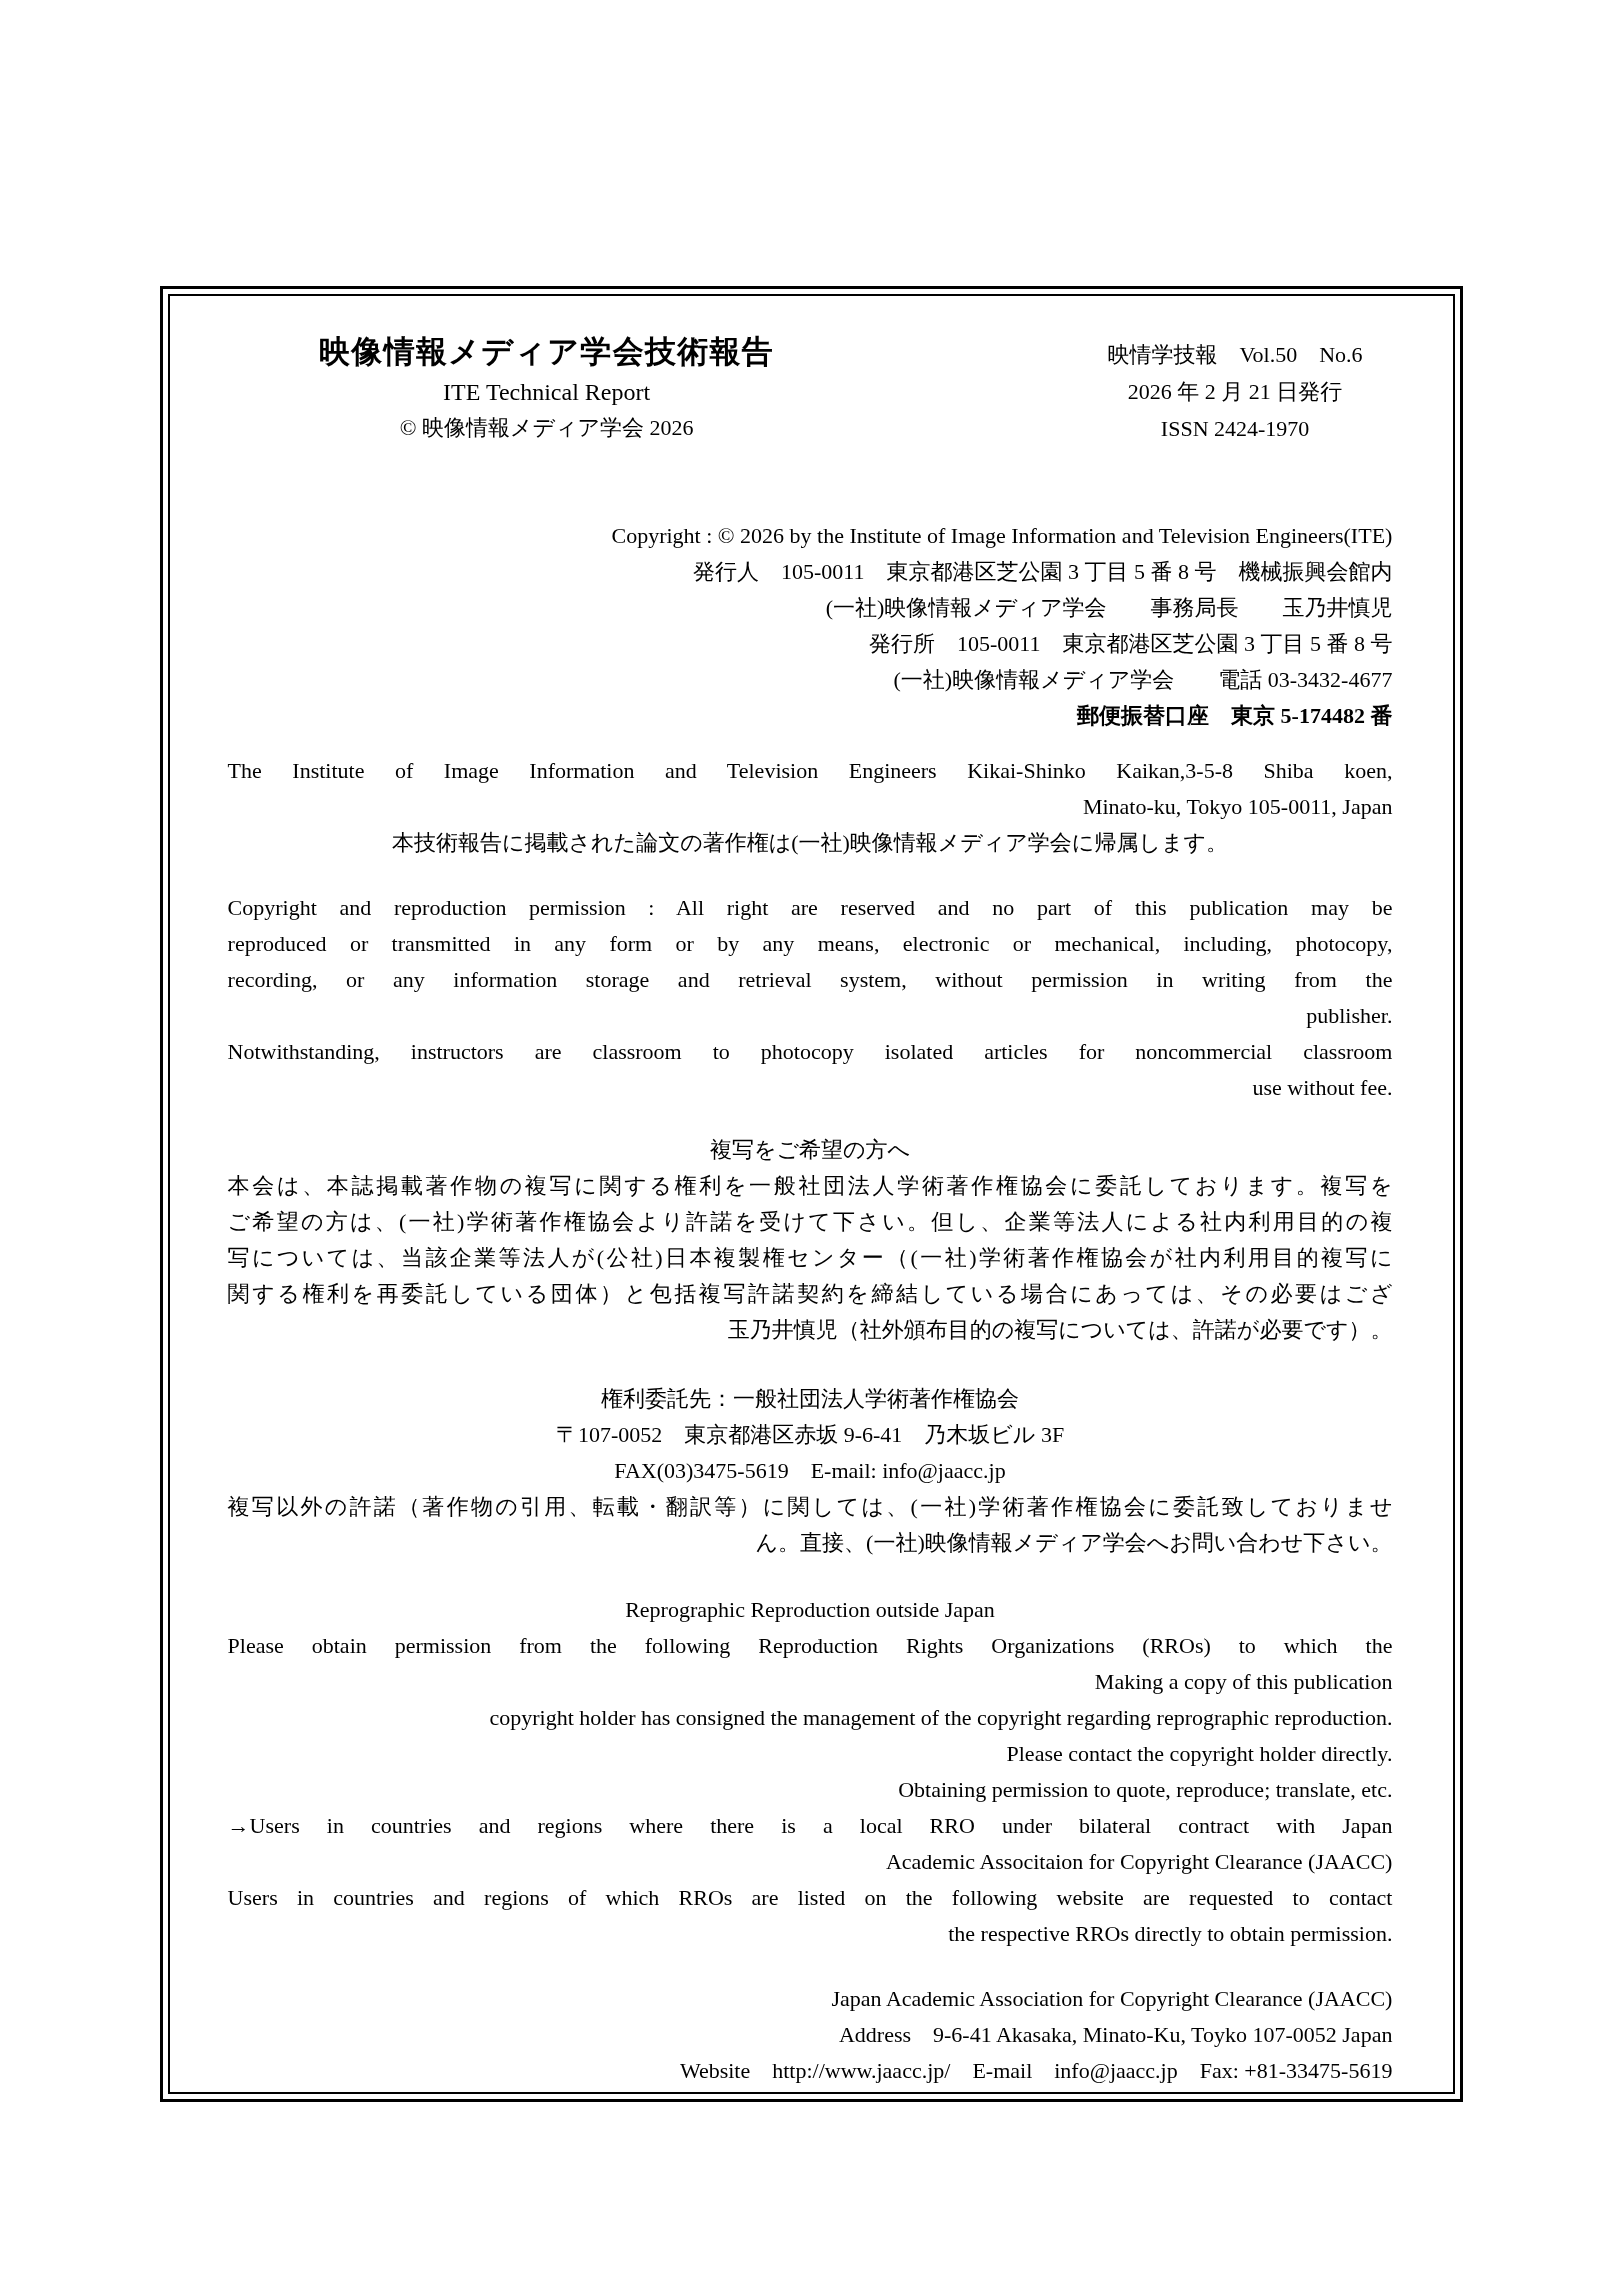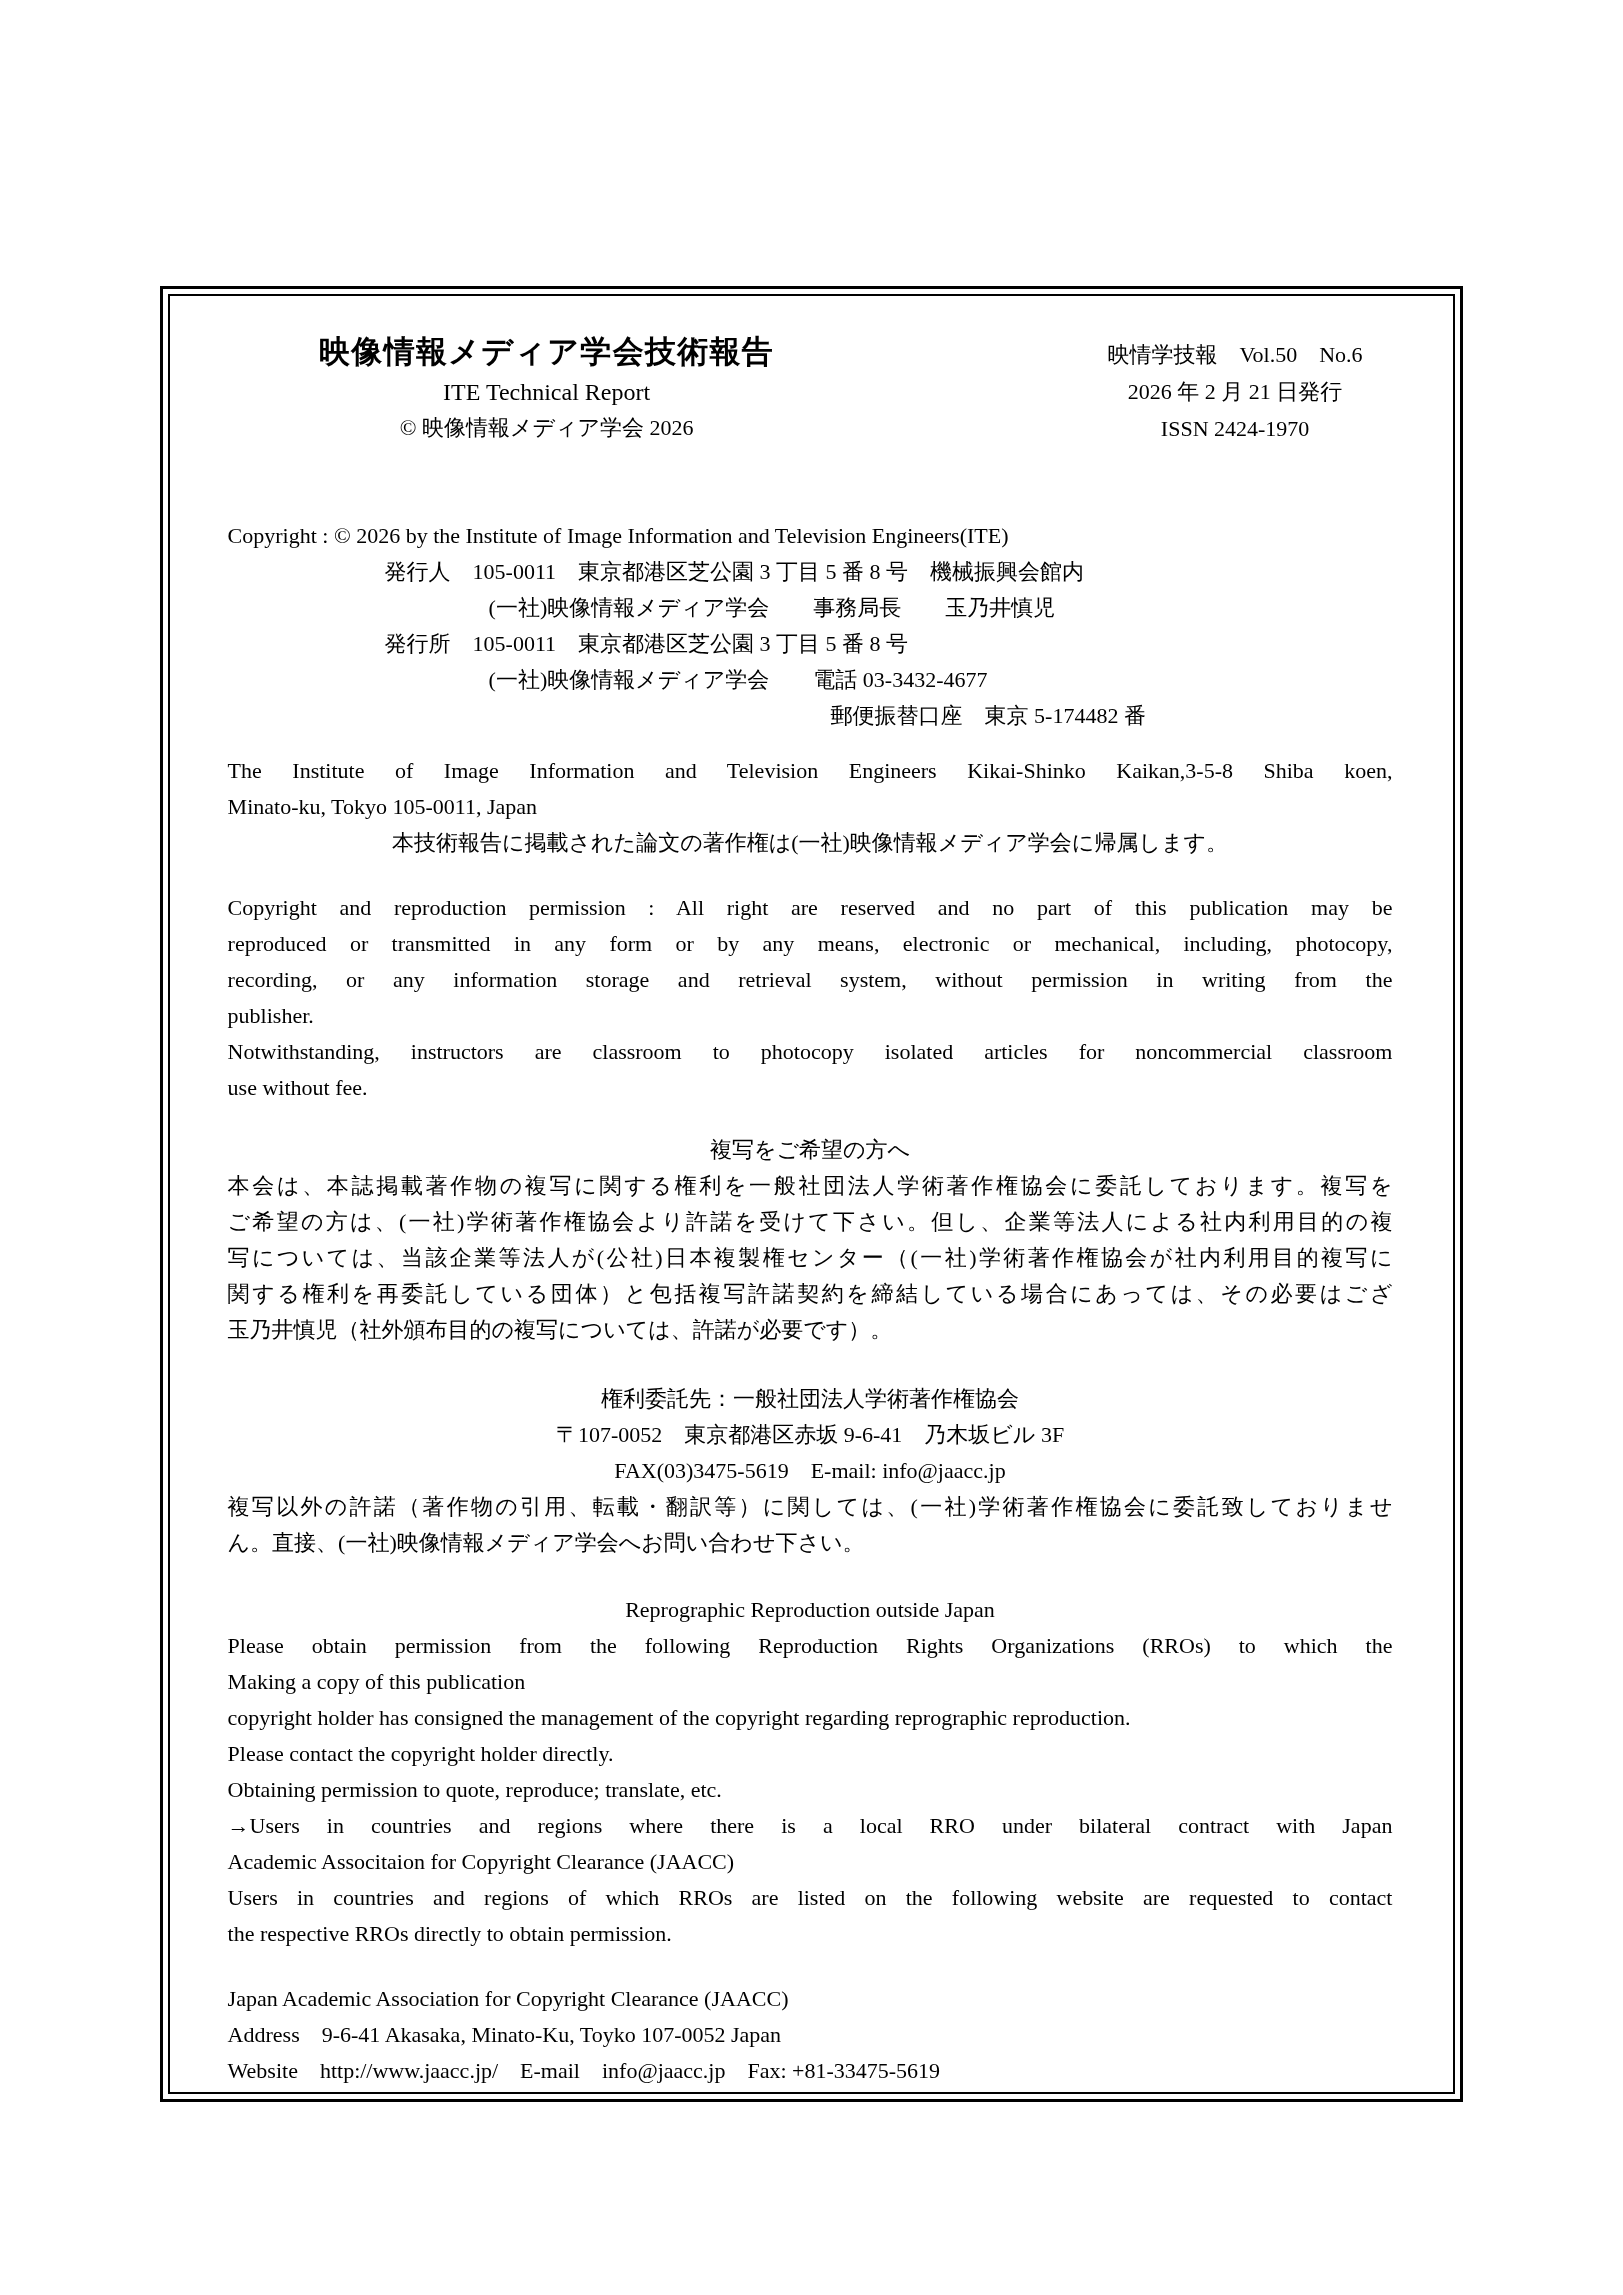--- a/index.html
+++ b/index.html
@@ -32,29 +32,30 @@
     bottom: 4.6px;
     border: 2px solid #000000;
     padding: 0 61px 0 58px;
     box-sizing: border-box;
     overflow: hidden;
   }
   .line {
     font-size: 22px;
     line-height: 36px;
     white-space: pre-wrap;
+    text-align: right;
   }
   .j {
     text-align: justify;
     text-align-last: justify;
   }
   .center { text-align: center; }
   .ind1 { padding-left: 157px; }
   .ind2 { padding-left: 261px; }
-  .ind3 { padding-left: 603px; }
+  .ind3 { padding-left: 603px; font-weight: bold; }
 
   .masthead {
     position: relative;
     margin-top: 38px;
     height: 147px;
   }
   .masthead-left {
     width: 638px;
     text-align: center;
   }

